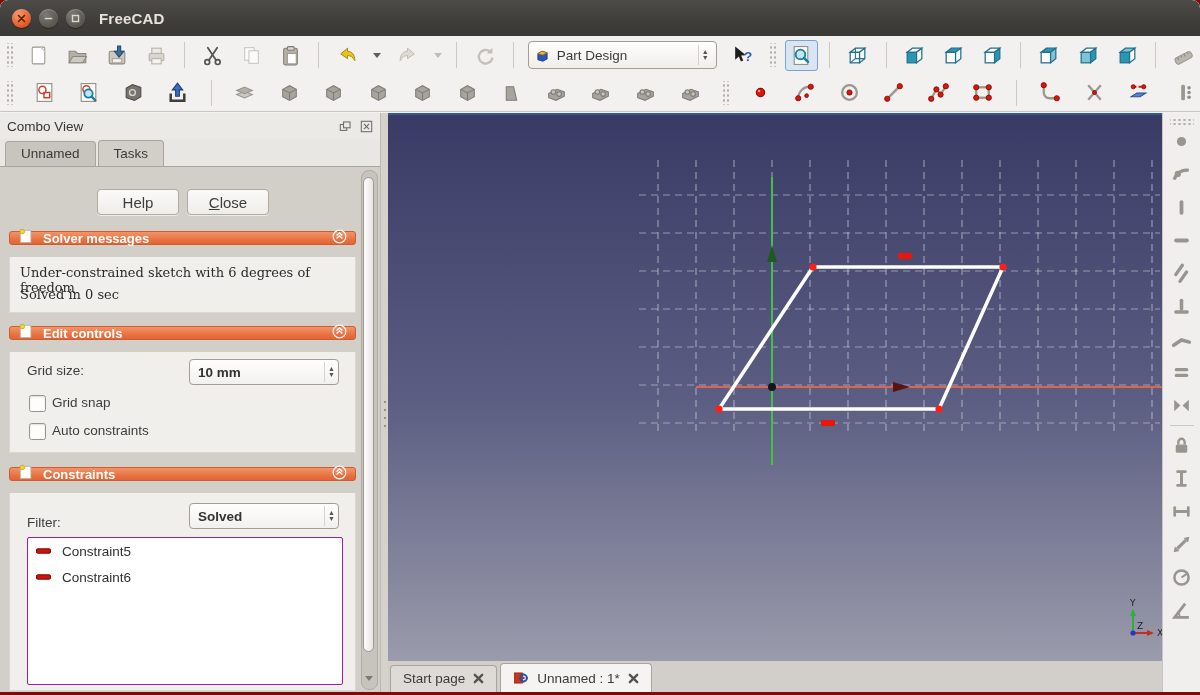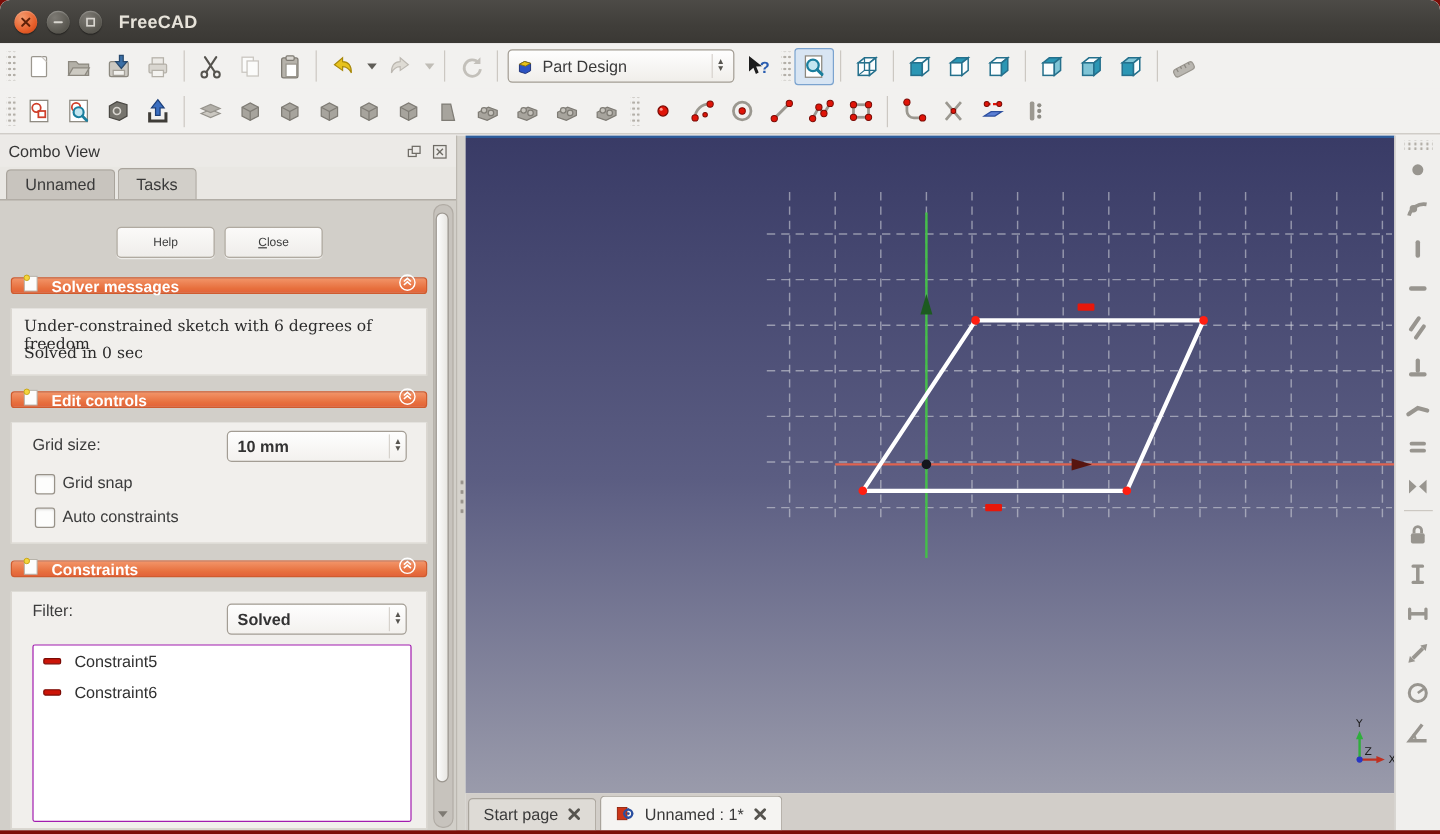--- a/index.html
+++ b/index.html
@@ -15,21 +15,21 @@
   .titlebar{position:absolute;left:0;top:0;width:100%;height:36px;
     background:linear-gradient(#4d4b47,#403e3a 60%,#3a3834);
     border-radius:8px 8px 0 0;display:flex;align-items:center;}
   .wbtn{width:19px;height:19px;border-radius:50%;margin-left:8px;display:flex;align-items:center;justify-content:center;flex:0 0 auto;box-shadow:inset 0 1px 1px rgba(255,255,255,.25), 0 1px 1px rgba(0,0,0,.4);}
   .wbtn.close{background:radial-gradient(circle at 35% 30%,#f49b6e,#e65f2b 60%,#c63d0e);margin-left:12px;}
   .wbtn.min,.wbtn.max{background:radial-gradient(circle at 35% 30%,#7d7a74,#58564f 70%);}
   .wbtn svg{display:block}
   .wtitle{color:#e7e3da;font-weight:bold;font-size:15px;margin-left:14px;letter-spacing:.2px;}
 
   
-  .tbrow{position:absolute;left:0;width:1200px;height:38px;background:#f2f1ef;display:flex;align-items:center;padding-left:2px;box-sizing:border-box;}
+  .tbrow{position:absolute;left:0;width:1200px;height:38px;background:#f2f1ef;display:flex;align-items:center;padding-left:2px;box-sizing:border-box;justify-content:space-between;}
   .tbrow.r1{top:36px;}
   .tbrow.r2{top:74px;border-bottom:1px solid #c8c4bf;}
   .tbtn{width:33px;height:31px;border-radius:3px;display:flex;align-items:center;justify-content:center;flex:0 0 auto;}
   .tbtn.active{background:#d8e5f3;border:1px solid #7ba3cf;width:31px;height:29px;}
   .menubtn{width:15px;height:30px;display:flex;align-items:center;justify-content:center;flex:0 0 auto;}
   .menubtn i{width:0;height:0;border:4px solid transparent;border-top:5px solid #5f5d57;margin-top:4px;}
   .menubtn.disabled i{border-top-color:#c0bdb6;}
   .tsep{width:1px;height:26px;background:#ccc8c2;margin:0 5px;flex:0 0 auto;}
   .tgrip{width:8px;height:24px;margin:0 3px;flex:0 0 auto;
     background-image:radial-gradient(circle,#b3afa8 1px,transparent 1.3px);background-size:4px 5px;background-position:1px 2px;}
@@ -42,21 +42,21 @@
   .dock{position:absolute;left:0;top:113px;width:380px;height:579px;background:#e9e7e3;}
   .docktitle{position:absolute;left:0;top:0;width:100%;height:26px;display:flex;align-items:center;background:#eceae7;}
   .docktitle .t{font-size:13.5px;color:#353535;margin-left:7px;flex:1}
   .dicon{width:15px;height:15px;margin-right:6px;display:flex;align-items:center;justify-content:center;}
   .dtabs{position:absolute;left:0;top:26px;width:100%;height:27px;display:flex;align-items:flex-end;padding-left:5px;box-sizing:border-box;}
   .dtab{font-size:13.5px;color:#3a3a3a;padding:4px 15px 5px;border:1px solid #a9a49c;border-bottom:none;border-radius:4px 4px 0 0;background:#c8c4be;margin-right:2px;}
   .dtab.active{background:#d2cfc9;position:relative;padding-top:5px;}
   .dockbody{position:absolute;left:0;top:53px;width:100%;height:526px;background:#d2cfc9;border-top:1px solid #a9a49c;}
 
   .pbtn{position:absolute;height:26px;width:82px;border:1px solid #b0aaa1;border-radius:4px;
-    background:linear-gradient(#fbfaf9,#efedea);font-size:10px;color:#3c3c3c;display:flex;align-items:center;justify-content:center;box-shadow:0 1px 0 rgba(255,255,255,.6);}
+    background:linear-gradient(#fbfaf9,#efedea);font-size:15px;color:#3c3c3c;display:flex;align-items:center;justify-content:center;box-shadow:0 1px 0 rgba(255,255,255,.6);}
   .section-h{position:absolute;left:9px;width:347px;height:14px;box-sizing:border-box;border:1px solid #cf5b2e;border-radius:3px;
     background:linear-gradient(#f29468,#e76f3d 70%,#e2633a);display:flex;align-items:center;gap:8px;padding:0 7px;}
   .section-h .st{color:#fff;font-weight:bold;font-size:13px;flex:1;}
   .section-b{position:absolute;left:9px;width:347px;background:#f1efec;border:1px solid #dbd7d1;border-top:none;box-sizing:border-box;}
   .serif{font-family:"DejaVu Serif", serif;font-size:13px;color:#2a2a2a;}
   .flabel{position:absolute;font-size:13.5px;color:#3c3c3c;}
   .spin{position:absolute;height:26px;width:150px;border:1px solid #a39d94;border-radius:4px;background:linear-gradient(#fefefe,#f3f1ee);
     display:flex;align-items:center;font-size:13.5px;color:#333;box-sizing:border-box;}
   .spin .lbl{flex:1;padding-left:8px;font-weight:bold;}
   .cb{position:absolute;width:15px;height:15px;background:#fdfdfc;border:1px solid #989289;border-radius:2.5px;box-shadow:inset 0 1px 2px rgba(0,0,0,.12);}
@@ -529,21 +529,21 @@
               <rect x="4" y="4" width="13" height="15" fill="#fdfdfc" stroke="#b5b1a9"></rect>
               <circle cx="6.5" cy="5.5" r="2.8" fill="#f4d53c" stroke="#c9a616"></circle>
             </svg></span>
         <span class="st">Constraints</span>
         <span id="collapse3"><svg viewBox="0 0 22 22" width="17" height="17">
               <circle cx="11" cy="11" r="8.2" fill="none" stroke="#fff" stroke-width="1.5"></circle>
               <path d="M7.2 13.6 L11 10.2 L14.8 13.6 M7.2 9.8 L11 6.4 L14.8 9.8" fill="none" stroke="#fff" stroke-width="1.7"></path>
             </svg></span>
       </div>
       <div class="section-b" style="top:326px;height:198px;">
-        <span class="flabel" style="left:17px;top:8px;">Filter:</span>
+        <span class="flabel" style="left:17px;top:22px;">Filter:</span>
         <div class="spin" style="left:179px;top:10px;">
           <span class="lbl">Solved</span>
           <span class="updown">
               <span>▲</span>
               <span>▼</span>
             </span>
         </div>
         <div class="clist" style="left:17px;top:44px;width:314px;height:146px;" id="clist">
             <div class="citem">
               <svg viewBox="0 0 18 18" width="18" height="18">

